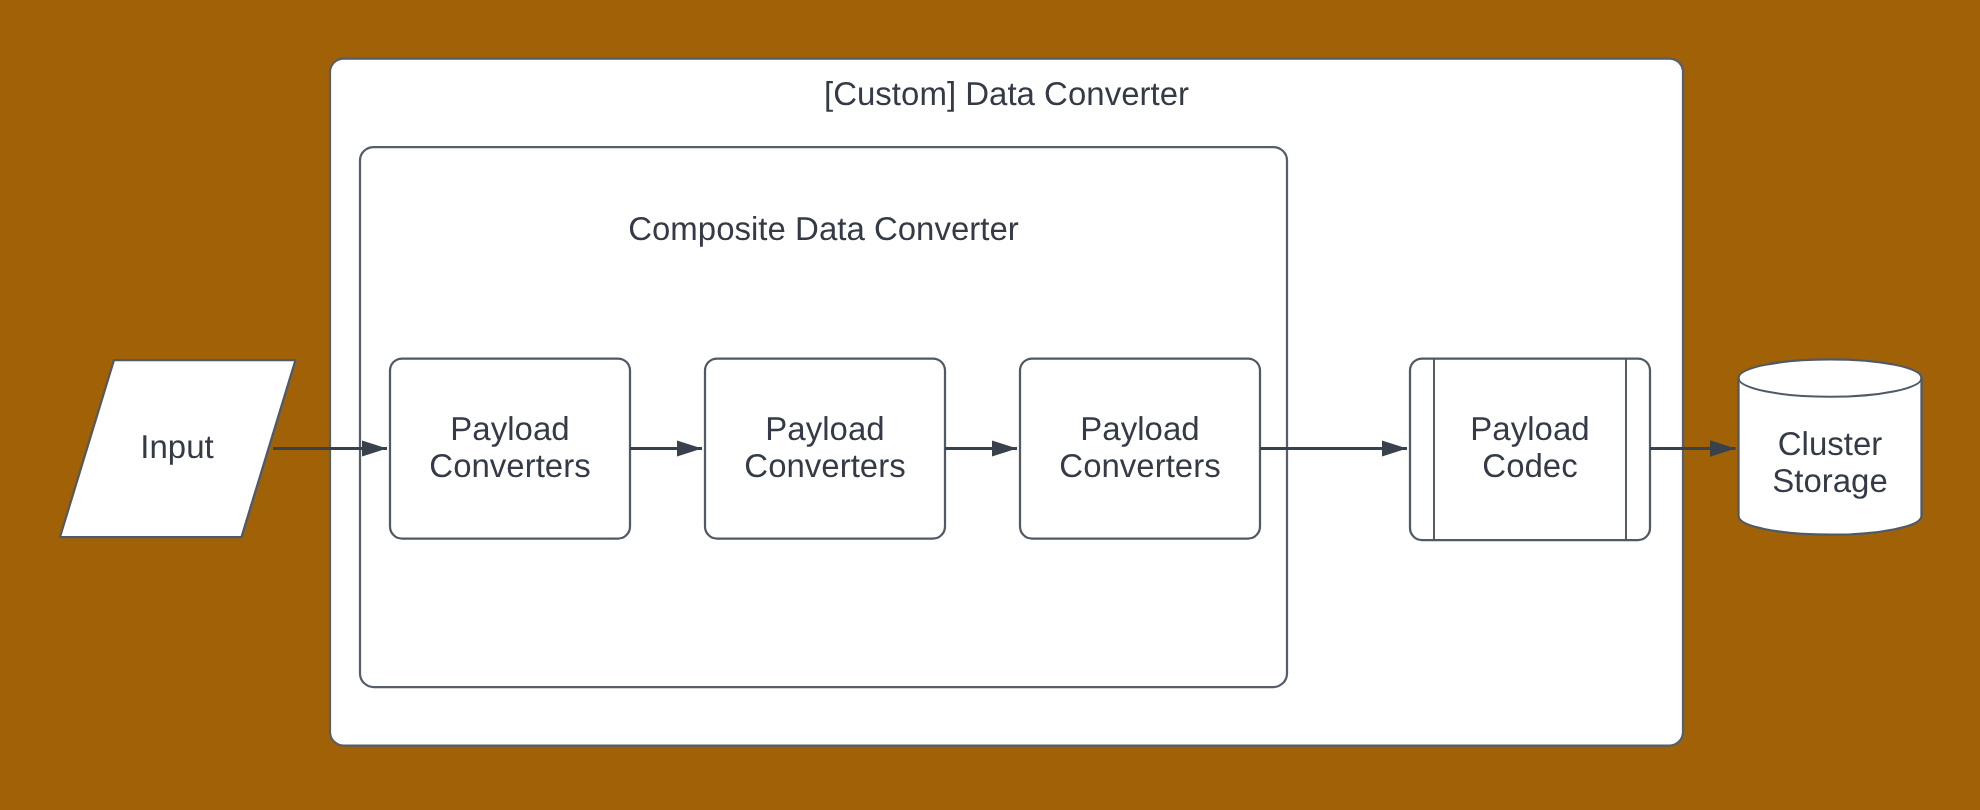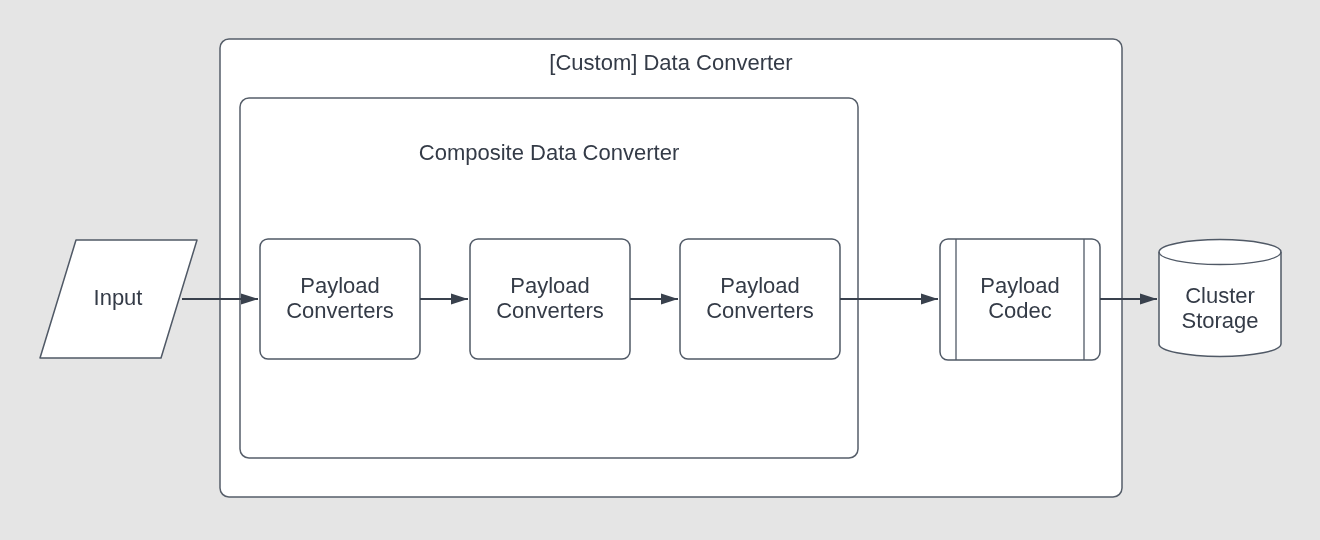--- a/index.html
+++ b/index.html
@@ -5,21 +5,21 @@
   html, body {
     margin: 0;
     padding: 0;
     background: #ffffff;
     font-family: "Liberation Sans", sans-serif;
   }
   .canvas-wrap {
     position: relative;
     width: 1320px;
     height: 540px;
-    background: #e5e5e5;
+    background: #a16207;
     overflow: hidden;
   }
   svg { display: block; }
   .container-box {
     fill: #ffffff;
     stroke: #565e69;
     stroke-width: 1.5;
   }
   .node-shape {
     fill: #ffffff;

